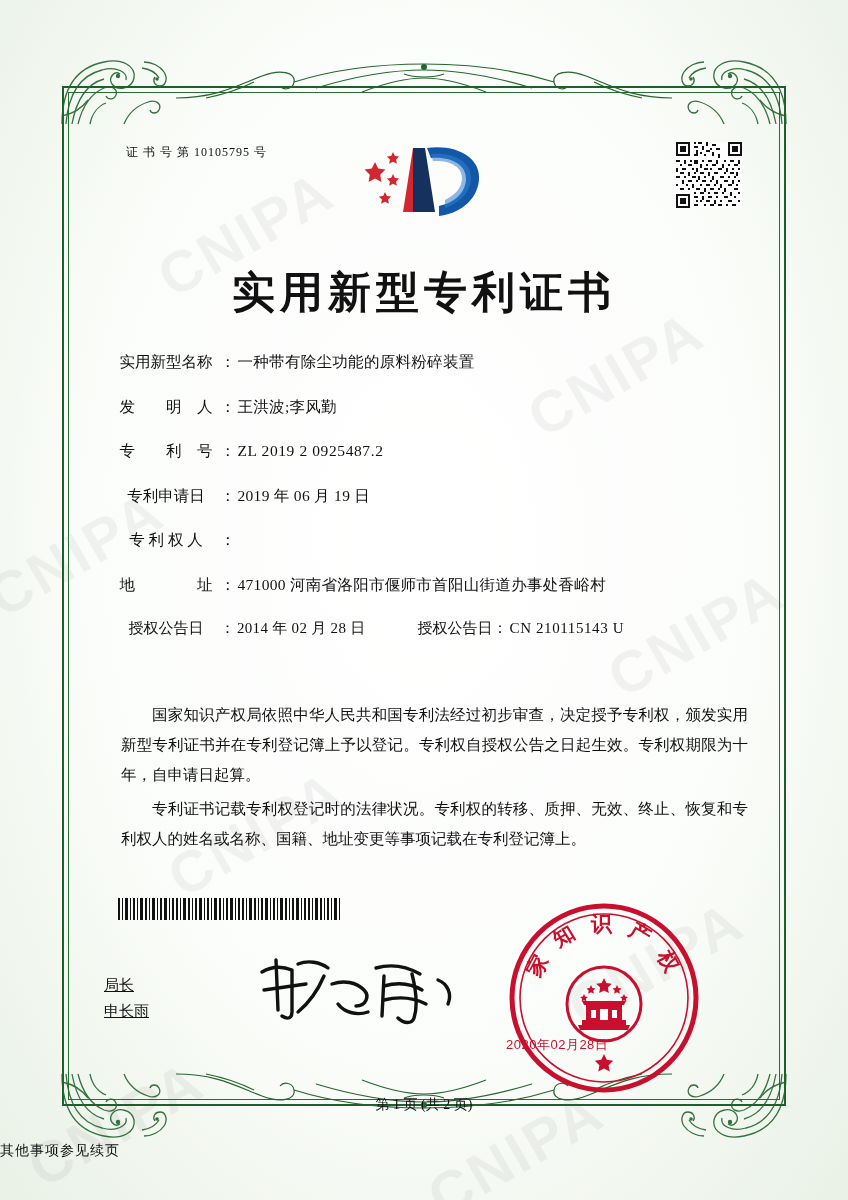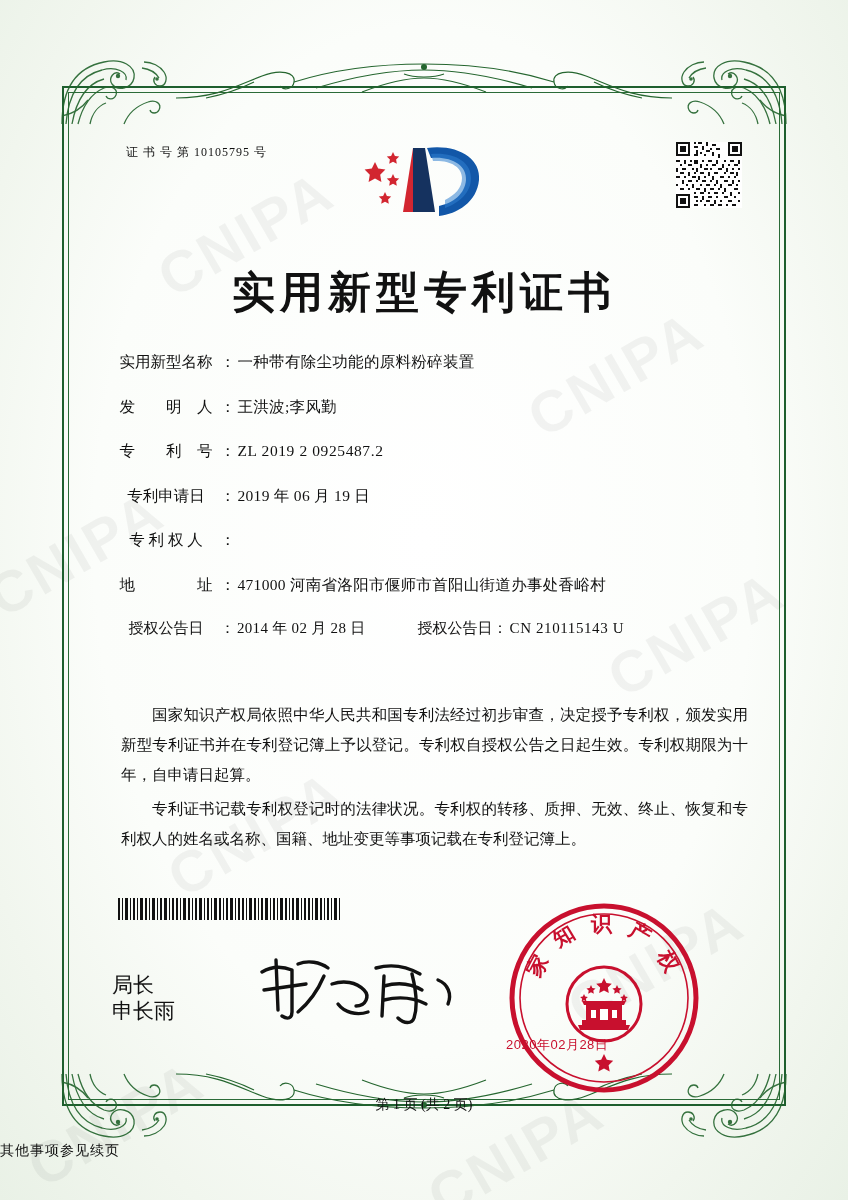--- a/index.html
+++ b/index.html
@@ -170,24 +170,25 @@
   .barcode {
     position: absolute;
     left: 118px; top: 898px;
     width: 222px; height: 22px;
   }
   .barcode svg { width: 100%; height: 100%; display: block; }
 
   
   .director {
     position: absolute;
-    left: 112px; top: 972px;
-    font-size: 21px;
+    left: 104px; top: 972px;
+    font-size: 15px;
     line-height: 26px;
     color: #111;
+    text-decoration: underline;
   }
   .sig {
     position: absolute;
     left: 252px; top: 950px;
     width: 210px; height: 78px;
   }
   .sig svg { width: 100%; height: 100%; display: block; }
 
   
   .seal {

